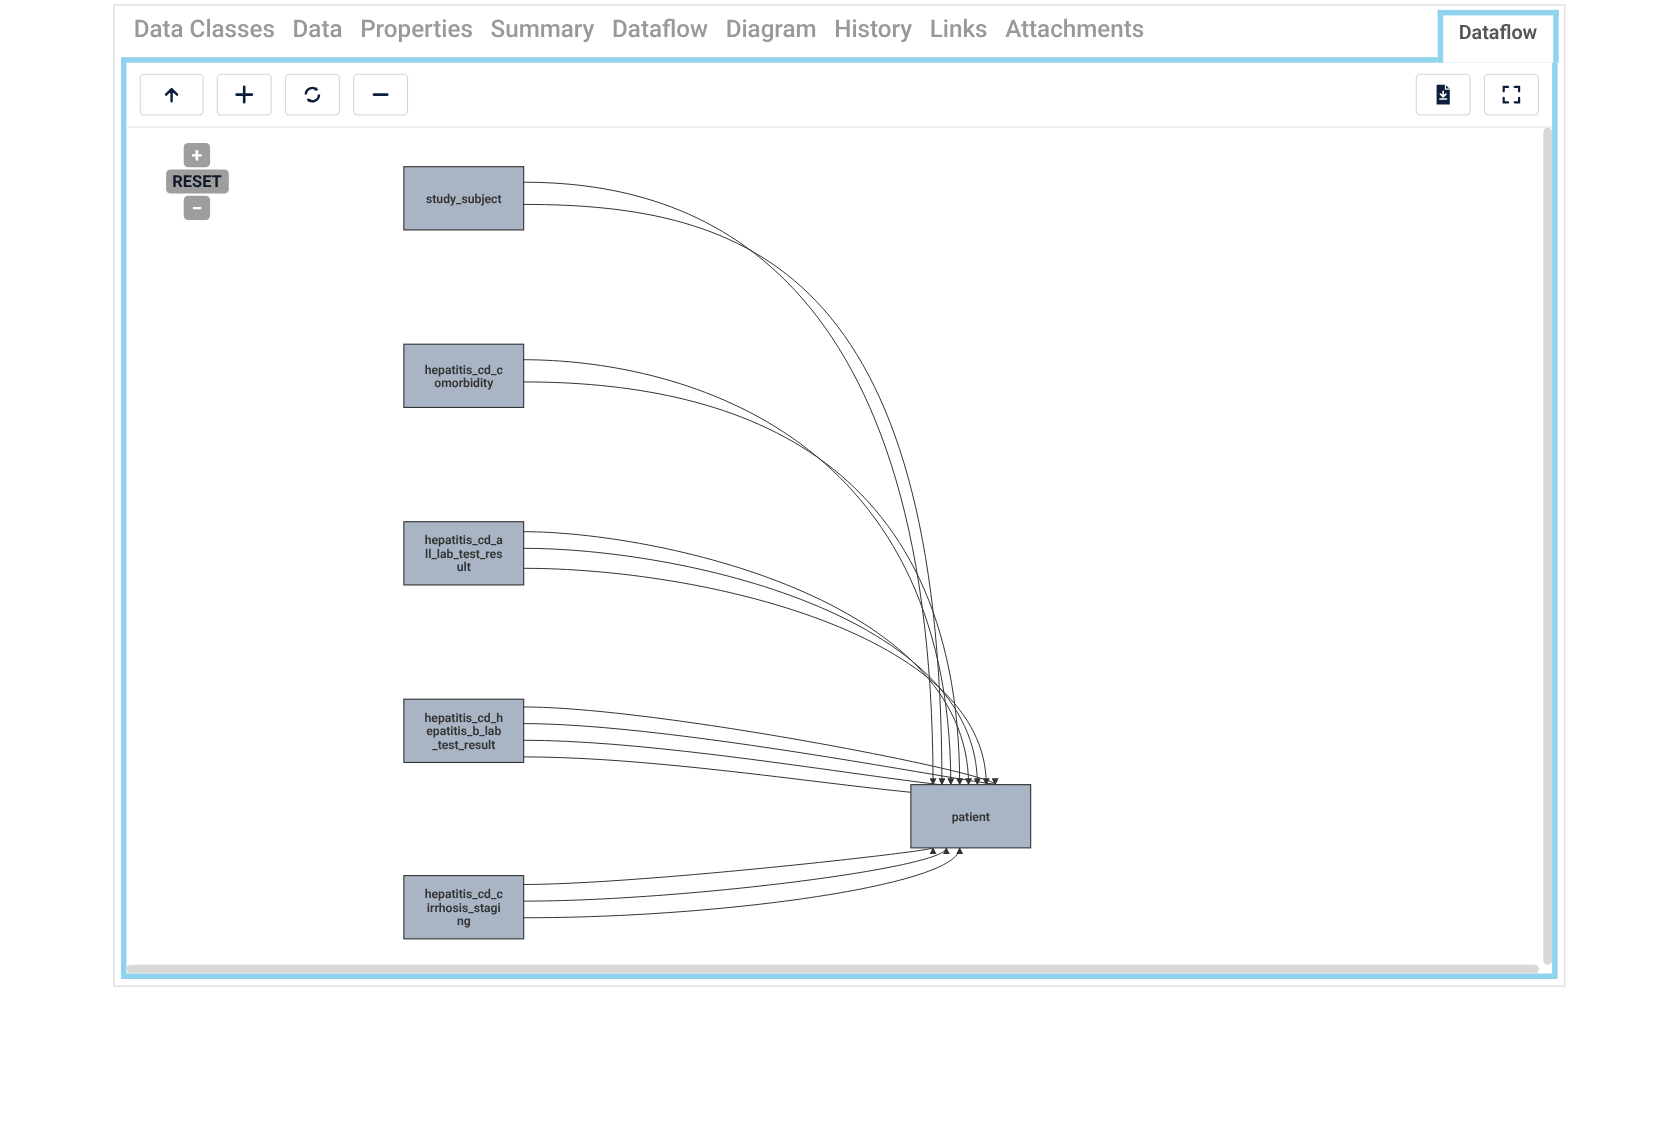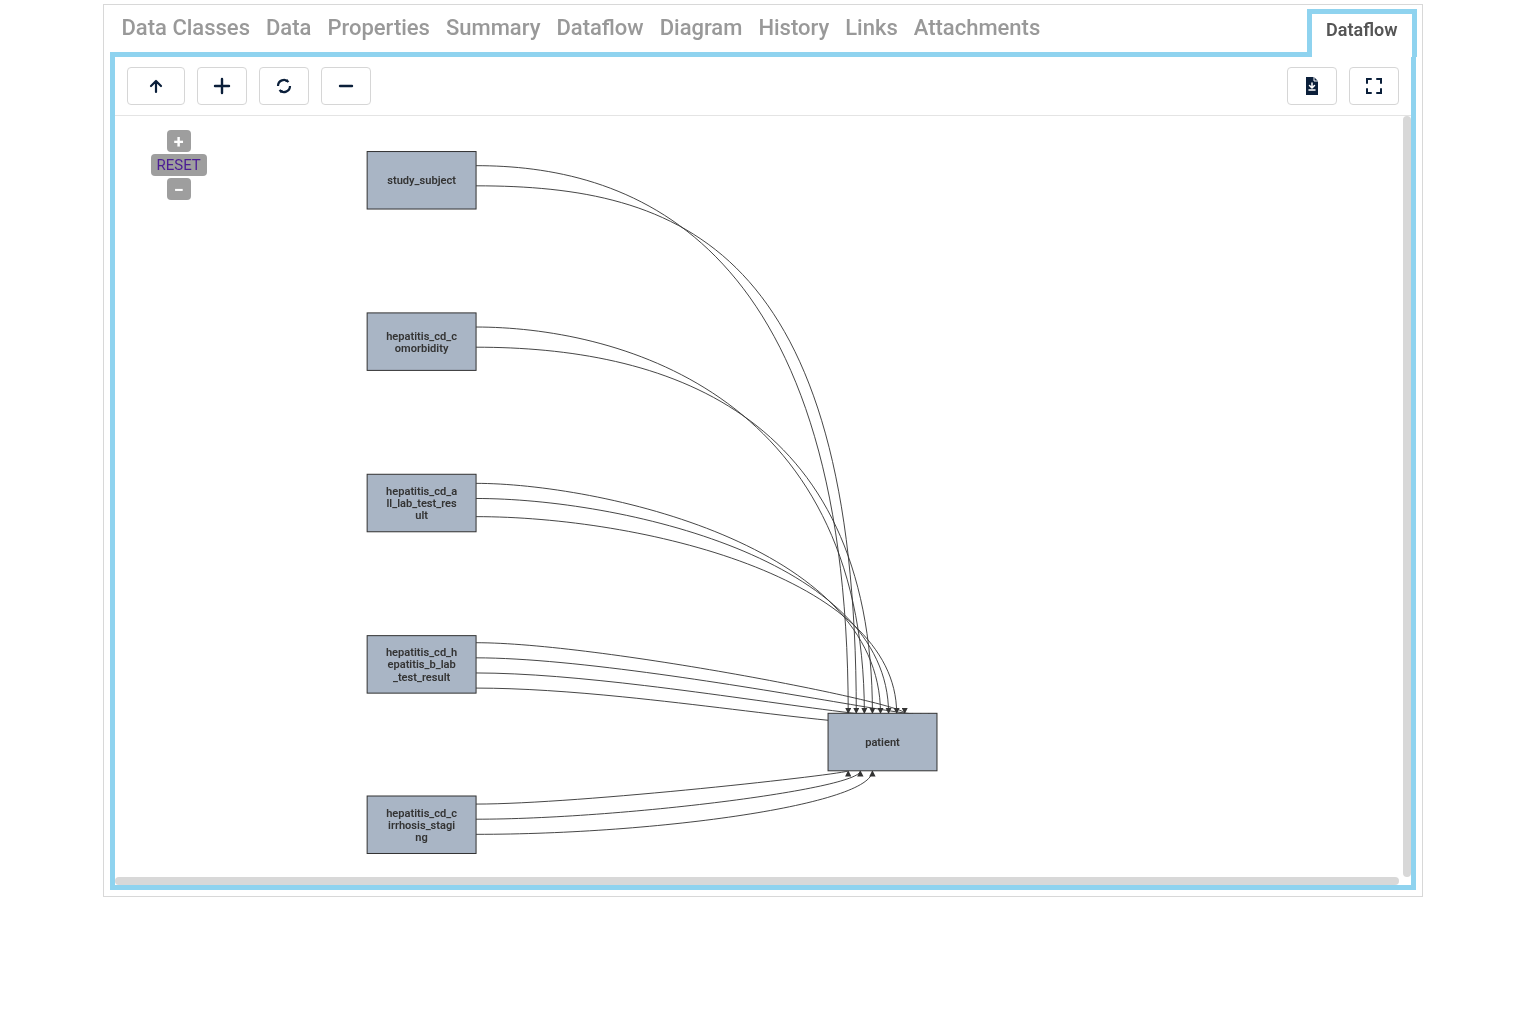--- a/index.html
+++ b/index.html
@@ -99,23 +99,23 @@
     font-weight: 700;
     width: 24px;
     height: 22px;
     display: flex;
     align-items: center;
     justify-content: center;
     cursor: pointer;
   }
   .zreset {
     background: #9e9e9e;
-    color: #4c1d95;
+    color: #0f172a;
     font-size: 15px;
-    font-weight: 400;
+    font-weight: 700;
     padding: 2px 6px;
     border-radius: 4px;
     cursor: pointer;
   }
   svg.flow {
     position: absolute;
     inset: 0;
     width: 100%;
     height: 100%;
   }

